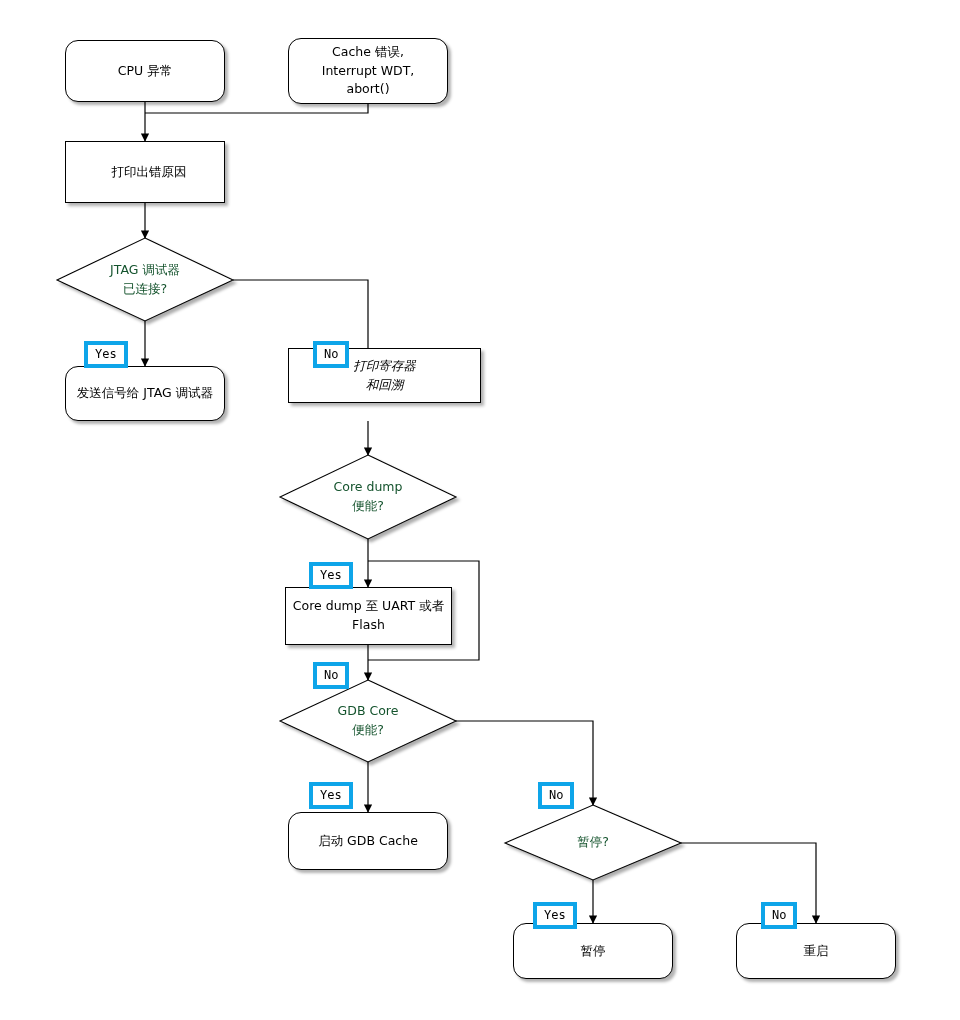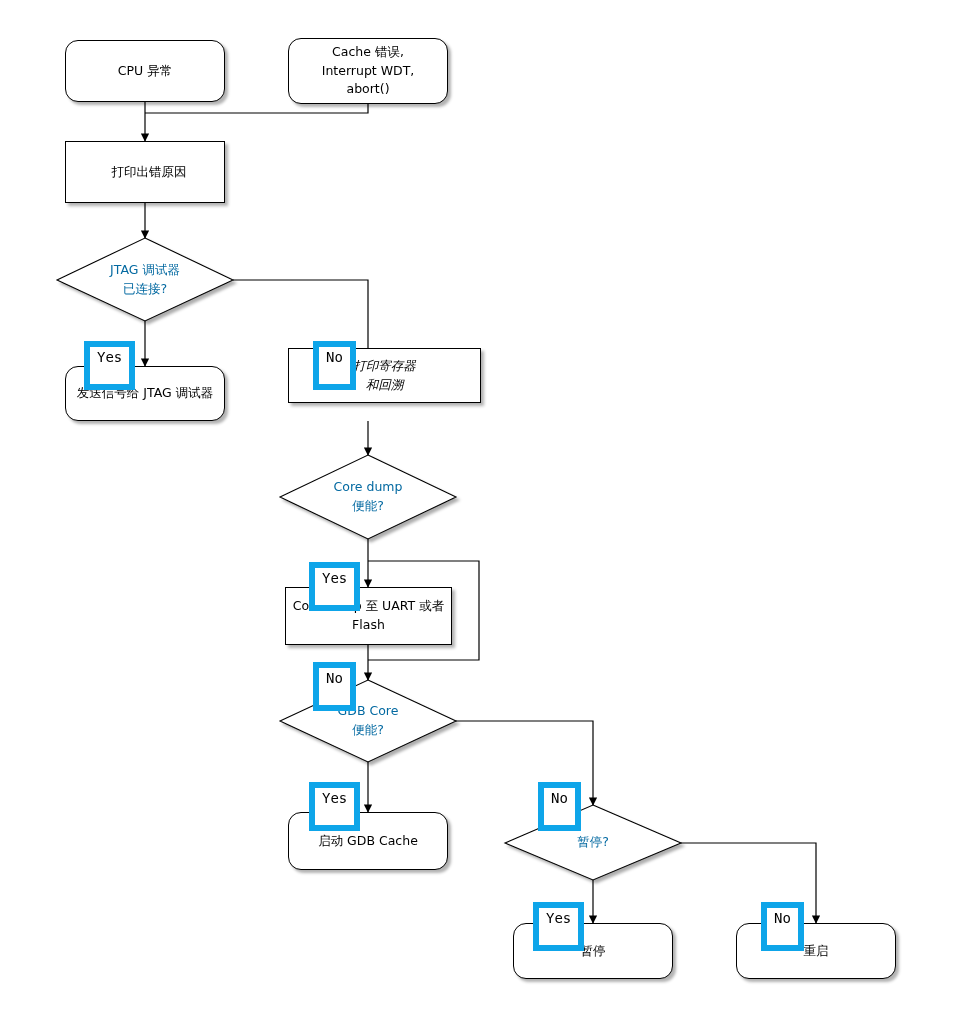--- a/index.html
+++ b/index.html
@@ -59,35 +59,35 @@
     left: 0;
     top: 0;
     width: 100%;
     height: 100%;
     display: flex;
     align-items: center;
     justify-content: center;
     text-align: center;
     font-size: 12.5px;
     line-height: 1.5;
-    color: #0369a1;
+    color: #14532d;
     white-space: pre-line;
     z-index: 3;
     pointer-events: none;
   }
   .edge-label {
     position: absolute;
     box-sizing: border-box;
     background: #ffffff;
-    border: 6px solid #0ea5e9;
+    border: 4px solid #0ea5e9;
     font-family: "DejaVu Sans Mono", monospace;
-    font-size: 14px;
+    font-size: 12px;
     line-height: 1;
     color: #000000;
-    padding: 3px 7px 20px 7px;
+    padding: 3px 7px 4px 7px;
     z-index: 5;
     white-space: nowrap;
   }
 </style>
 </head>
 <body>
 
 <div id="canvas">
 
   <svg id="edge-layer" viewBox="0 0 960 1020" xmlns="http://www.w3.org/2000/svg">

